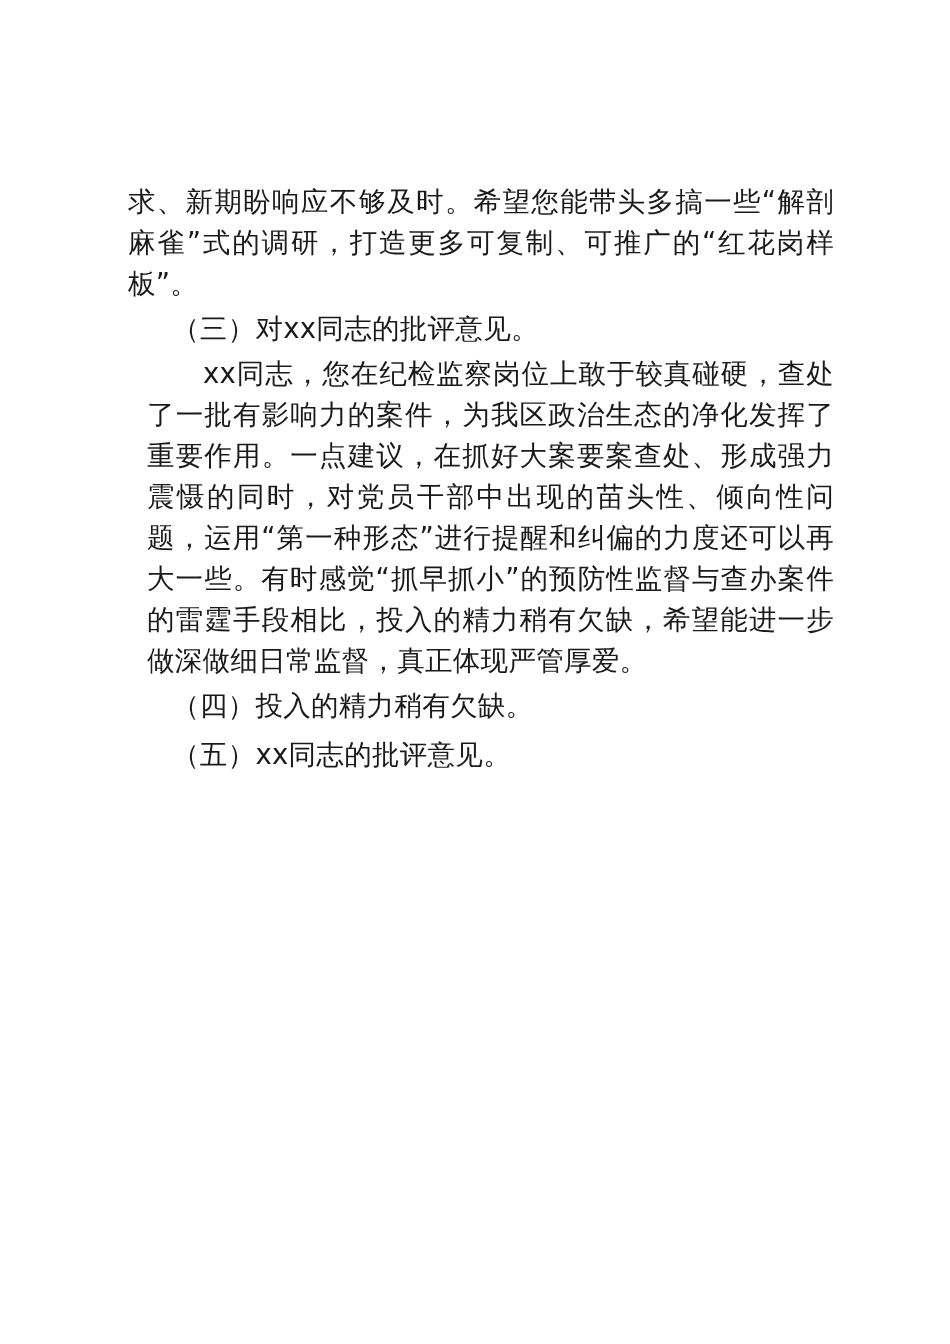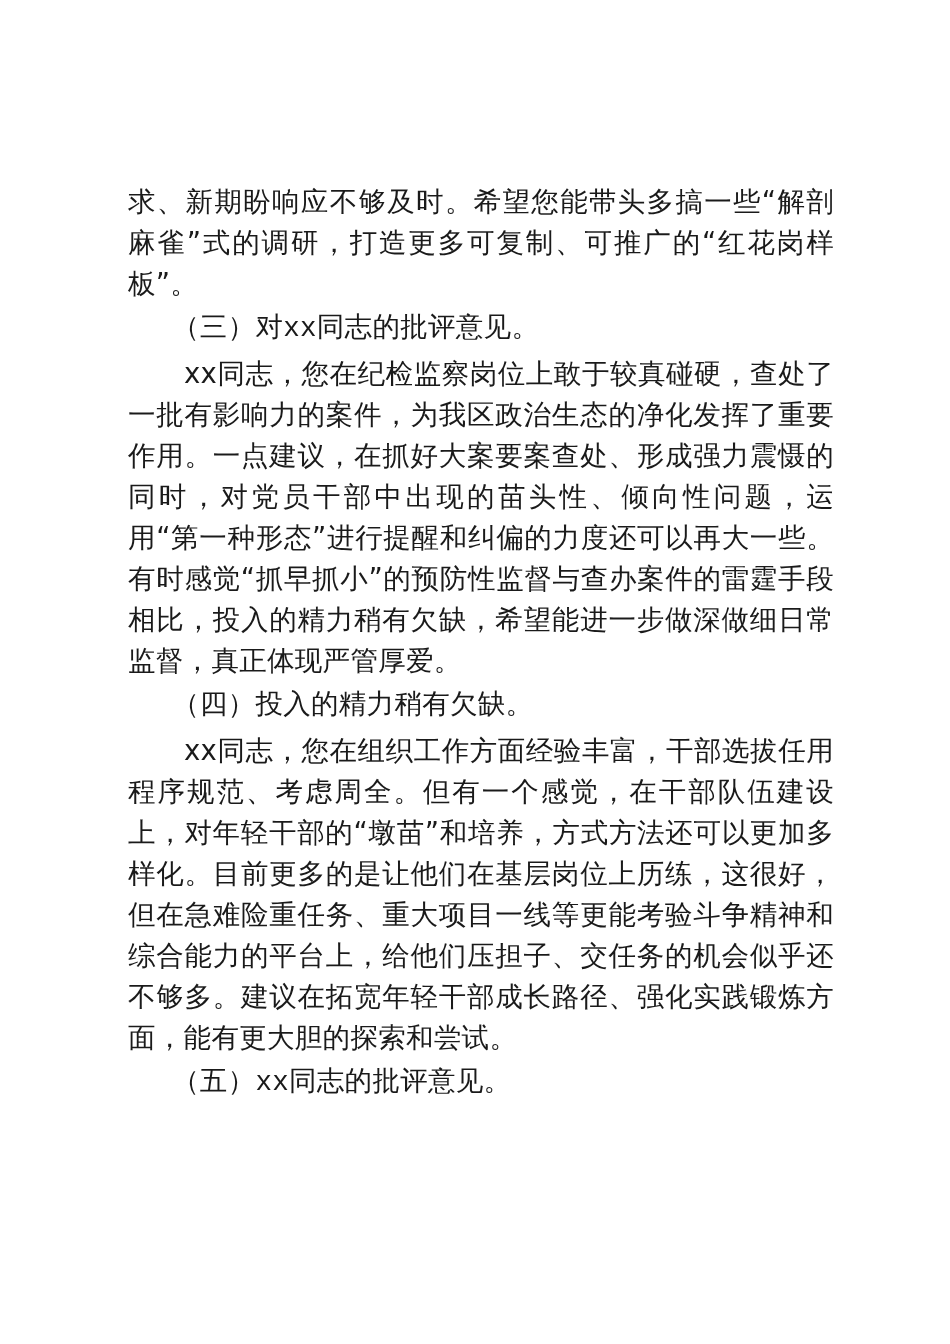--- a/index.html
+++ b/index.html
@@ -25,33 +25,32 @@
     margin: 0;
     font-size: 27.5px;
     line-height: 41px;
     text-align: justify;
     text-align-last: left;
     letter-spacing: 0.3px;
     word-break: break-all;
   }
   .para.indent {
     text-indent: 56px;
+    margin-left: 19px;
   }
   .heading {
     margin: 0;
     font-size: 27.5px;
     line-height: 49.2px;
     padding-left: 44px;
     letter-spacing: 0.3px;
-    font-family: Liberation Mono, monospace;
   }
 </style>
 </head>
 <body>
 
 <div class="page">
   <p class="para">求、新期盼响应不够及时。希望您能带头多搞一些“解剖麻雀”式的调研，打造更多可复制、可推广的“红花岗样板”。</p>
   <p class="heading">（三）对xx同志的批评意见。</p>
   <p class="para indent">xx同志，您在纪检监察岗位上敢于较真碰硬，查处了一批有影响力的案件，为我区政治生态的净化发挥了重要作用。一点建议，在抓好大案要案查处、形成强力震慑的同时，对党员干部中出现的苗头性、倾向性问题，运用“第一种形态”进行提醒和纠偏的力度还可以再大一些。有时感觉“抓早抓小”的预防性监督与查办案件的雷霆手段相比，投入的精力稍有欠缺，希望能进一步做深做细日常监督，真正体现严管厚爱。</p>
   <p class="heading">（四）投入的精力稍有欠缺。</p>
-  <p class="para indent">xx同志，您在组织工作方面经验丰富，干部选拔任用程序规范、考虑周全。但有一个感觉，在干部队伍建设上，对年轻干部的“墩苗”和培养，方式方法还可以更加多样化。目前更多的是让他们在基层岗位上历练，这很好，但在急难险重任务、重大项目一线等更能考验斗争精神和综合能力的平台上，给他们压担子、交任务的机会似乎还不够多。建议在拓宽年轻干部成长路径、强化实践锻炼方面，能有更大胆的探索和尝试。</p>
   <p class="heading">（五）xx同志的批评意见。</p>
 </div>
 
 </body></html>

